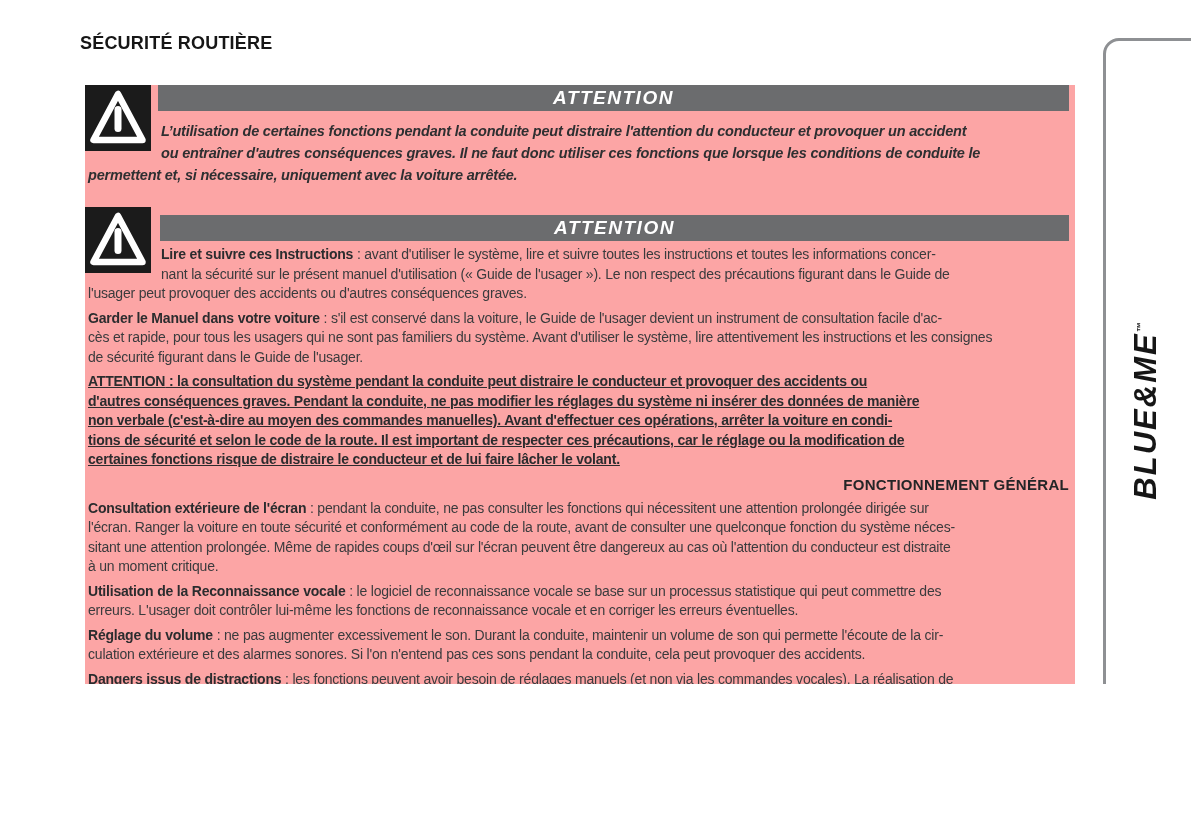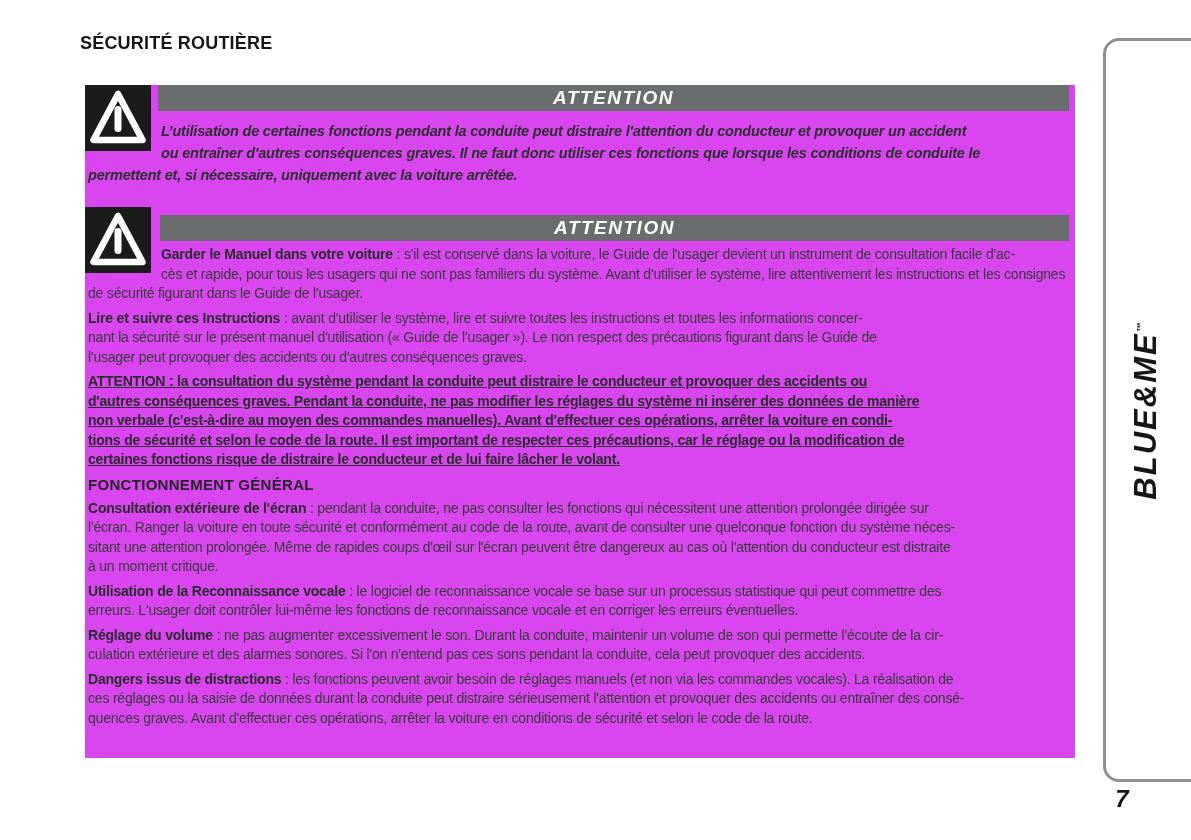--- a/index.html
+++ b/index.html
@@ -1,29 +1,29 @@
 <!DOCTYPE html>
 <html><head>
 <meta charset="utf-8">
 <style>
   html,body{margin:0;padding:0;background:#ffffff;}
   .page{
-    position:relative;width:1191px;height:840px;overflow:hidden;
+    position:relative;width:1191px;height:684px;overflow:hidden;
     background:#ffffff;
     font-family:"Liberation Sans",sans-serif;
     -webkit-font-smoothing:antialiased;
   }
   .doc-title{
     position:absolute;left:80px;top:33px;
     font-size:18px;font-weight:bold;color:#161616;letter-spacing:.2px;
   }
   
   .warnbox{
     position:absolute;left:85px;width:990px;
-    background:#d946ef;
+    background:#fca5a5;
     box-sizing:border-box;
     padding:0 6px 25px 3px;
   }
   .warnbox.first{top:85px;}
   .warnbox.second{top:207px;}
   .warn-icon{
     position:absolute;left:0;top:0;width:66px;height:66px;
     background:#1b1b1b;
   }
   .warn-icon svg{display:block;width:66px;height:66px;}
@@ -44,21 +44,21 @@
     color:#2e2f31;letter-spacing:-.2px;
   }
   .pre{white-space:pre-line;}
   .para{
     margin:0 0 5px 0;
     font-size:14px;line-height:19.5px;color:#3a3b3d;letter-spacing:-.2px;
   }
   .para .lead{font-weight:bold;color:#2b2c2e;}
   .para.allbold{font-weight:bold;color:#2b2c2e;text-decoration:underline;}
   .section-title{
-    text-align:left;font-size:15px;font-weight:bold;color:#242527;
+    text-align:right;font-size:15px;font-weight:bold;color:#242527;
     margin:6px 0 6px 0;letter-spacing:.3px;
   }
   
   .side-tab{
     position:absolute;left:1103px;top:38px;width:150px;height:744px;
     border:3px solid #8e9093;border-radius:16px;
     box-sizing:border-box;background:#ffffff;
   }
   .brand-wrap{
     position:absolute;left:1103px;top:38px;width:86px;height:744px;
@@ -103,26 +103,26 @@
     <div class="warn-icon">
       <svg viewBox="0 0 66 66" xmlns="http://www.w3.org/2000/svg">
         <rect x="0" y="0" width="66" height="66" fill="#1b1b1b"></rect>
         <path d="M33 9 L8.5 55 L57.5 55 Z" fill="none" stroke="#ffffff" stroke-width="6.5" stroke-linejoin="round"></path>
         <rect x="29.5" y="21" width="7" height="26" rx="3.5" fill="#ffffff"></rect>
       </svg>
     </div>
     <div class="warn-bar">ATTENTION</div>
     <div class="warn-body">
       <div class="float-spacer"></div>
+      <p class="para"><span class="lead">Lire et suivre ces Instructions</span><span class="pre"> : avant d'utiliser le système, lire et suivre toutes les instructions et toutes les informations concer-
+nant la sécurité sur le présent manuel d'utilisation (« Guide de l'usager »). Le non respect des précautions figurant dans le Guide de
+l'usager peut provoquer des accidents ou d'autres conséquences graves.</span></p>
       <p class="para"><span class="lead">Garder le Manuel dans votre voiture</span><span class="pre"> : s'il est conservé dans la voiture, le Guide de l'usager devient un instrument de consultation facile d'ac-
 cès et rapide, pour tous les usagers qui ne sont pas familiers du système. Avant d'utiliser le système, lire attentivement les instructions et les consignes
 de sécurité figurant dans le Guide de l'usager.</span></p>
-      <p class="para"><span class="lead">Lire et suivre ces Instructions</span><span class="pre"> : avant d'utiliser le système, lire et suivre toutes les instructions et toutes les informations concer-
-nant la sécurité sur le présent manuel d'utilisation (« Guide de l'usager »). Le non respect des précautions figurant dans le Guide de
-l'usager peut provoquer des accidents ou d'autres conséquences graves.</span></p>
       <p class="para allbold"><span class="lead">ATTENTION</span><span class="pre"> : la consultation du système pendant la conduite peut distraire le conducteur et provoquer des accidents ou
 d'autres conséquences graves. Pendant la conduite, ne pas modifier les réglages du système ni insérer des données de manière
 non verbale (c'est-à-dire au moyen des commandes manuelles). Avant d'effectuer ces opérations, arrêter la voiture en condi-
 tions de sécurité et selon le code de la route. Il est important de respecter ces précautions, car le réglage ou la modification de
 certaines fonctions risque de distraire le conducteur et de lui faire lâcher le volant.</span></p>
       <div class="section-title">FONCTIONNEMENT GÉNÉRAL</div>
       <p class="para"><span class="lead">Consultation extérieure de l'écran</span><span class="pre"> : pendant la conduite, ne pas consulter les fonctions qui nécessitent une attention prolongée dirigée sur
 l'écran. Ranger la voiture en toute sécurité et conformément au code de la route, avant de consulter une quelconque fonction du système néces-
 sitant une attention prolongée. Même de rapides coups d'œil sur l'écran peuvent être dangereux au cas où l'attention du conducteur est distraite
 à un moment critique.</span></p>

